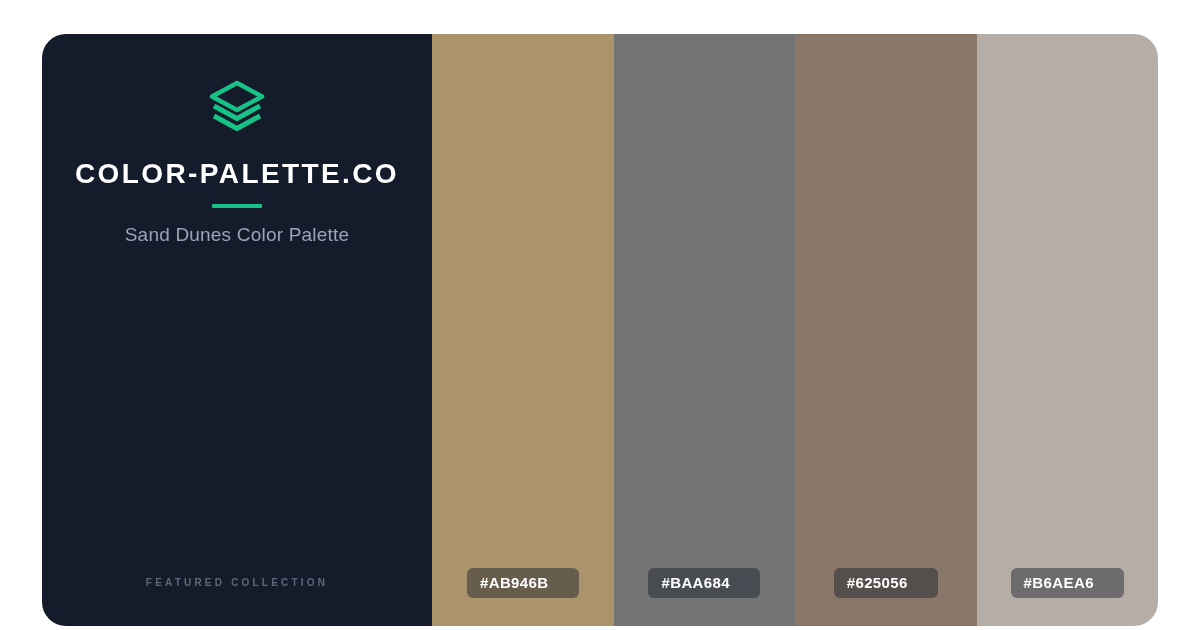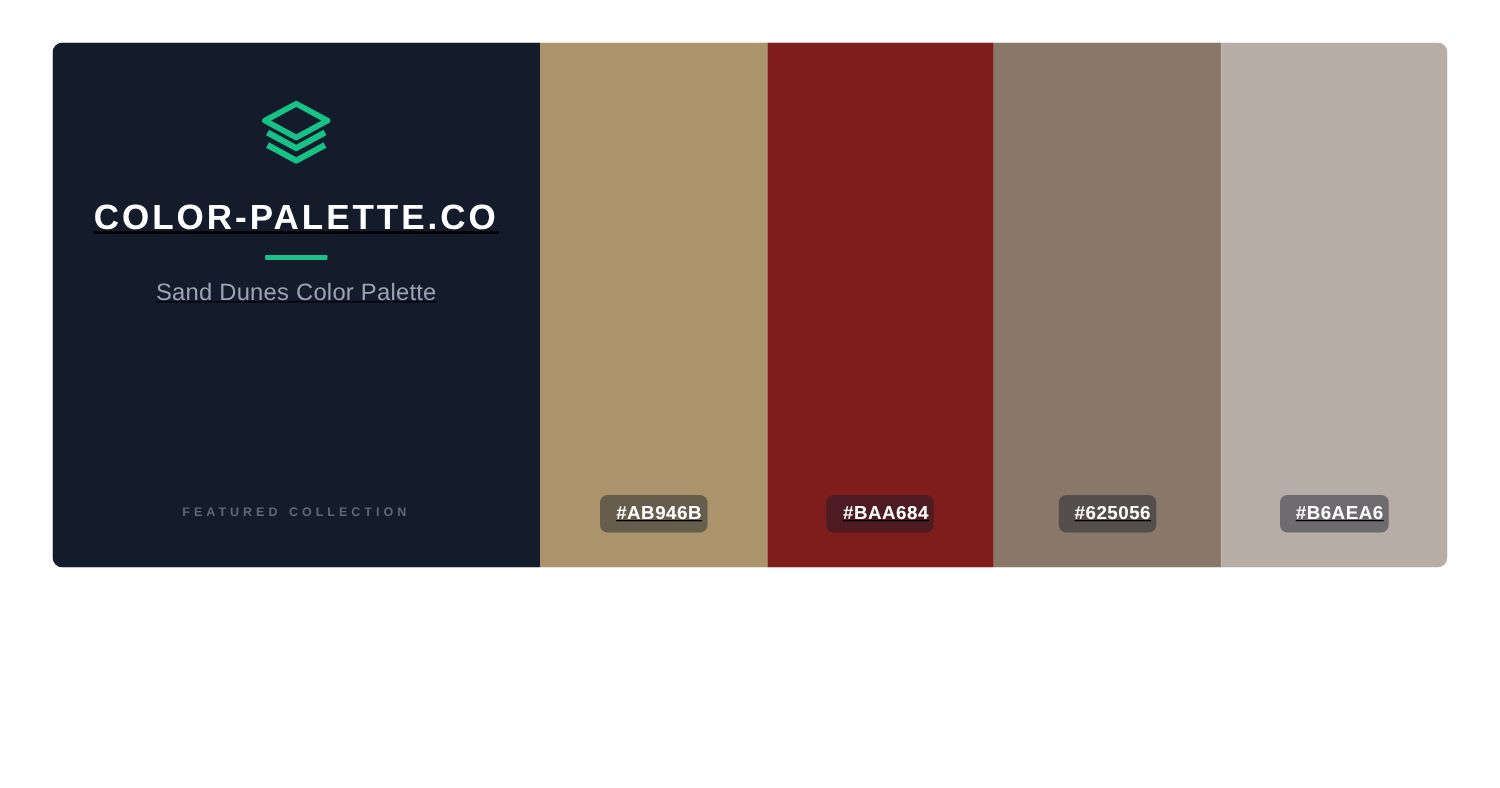--- a/index.html
+++ b/index.html
@@ -12,26 +12,25 @@
     background: #ffffff;
     font-family: "Liberation Sans", sans-serif;
     overflow: hidden;
   }
 
   #palette-card {
     position: absolute;
     left: 42px;
     top: 34px;
     width: 1116px;
-    height: 420px;
-    border-radius: 8px;
+    height: 592px;
+    border-radius: 24px;
     overflow: hidden;
     display: flex;
     flex-direction: row;
-    text-decoration: underline;
   }
 
   
   #brand-panel {
     width: 390px;
     flex: 0 0 390px;
     background: #141b2b;
     position: relative;
     display: flex;
     flex-direction: column;
@@ -103,21 +102,21 @@
     justify-content: center;
   }
 
   .swatch-hex-label {
     margin-bottom: 28px;
     background: rgba(20, 27, 43, 0.45);
     color: #ffffff;
     font-size: 15px;
     font-weight: bold;
     letter-spacing: 0.4px;
-    padding: 7px 4px 8px 13px;
+    padding: 7px 30px 8px 13px;
     border-radius: 6px;
     white-space: nowrap;
     line-height: 1;
     text-align: center;
   }
 </style>
 </head>
 <body style="background: rgb(255, 255, 255);">
 
 <div id="palette-card">
@@ -138,21 +137,21 @@
 
     <div id="brand-footer-label">FEATURED COLLECTION</div>
   </div>
 
   <div id="swatch-strip">
 
     <div class="swatch" style="background: rgb(171, 148, 107);">
       <span class="swatch-hex-label">#AB946B</span>
     </div>
 
-    <div class="swatch" style="background: #7f1d1d;">
+    <div class="swatch" style="background: #737373;">
       <span class="swatch-hex-label">#BAA684</span>
     </div>
 
     <div class="swatch" style="background: rgb(137, 120, 105);">
       <span class="swatch-hex-label">#625056</span>
     </div>
 
     <div class="swatch" style="background: rgb(182, 174, 166);">
       <span class="swatch-hex-label">#B6AEA6</span>
     </div>

